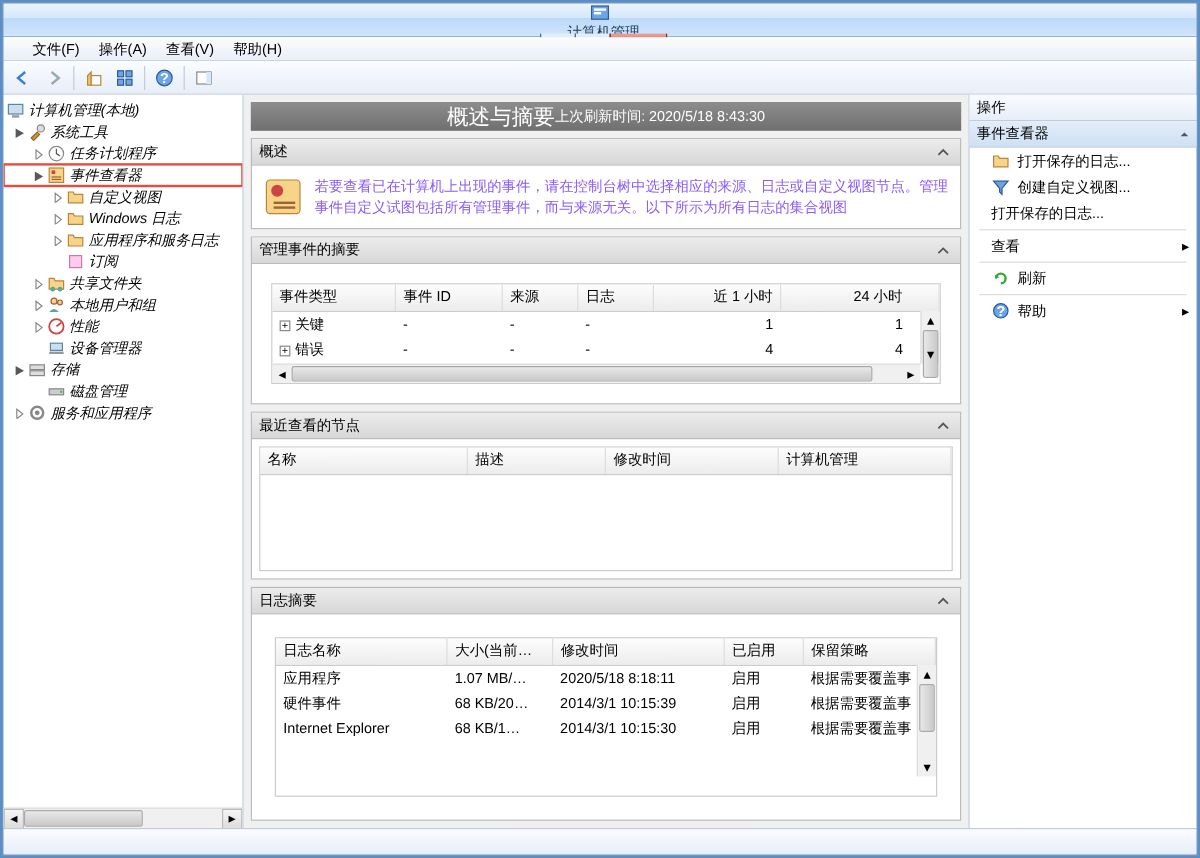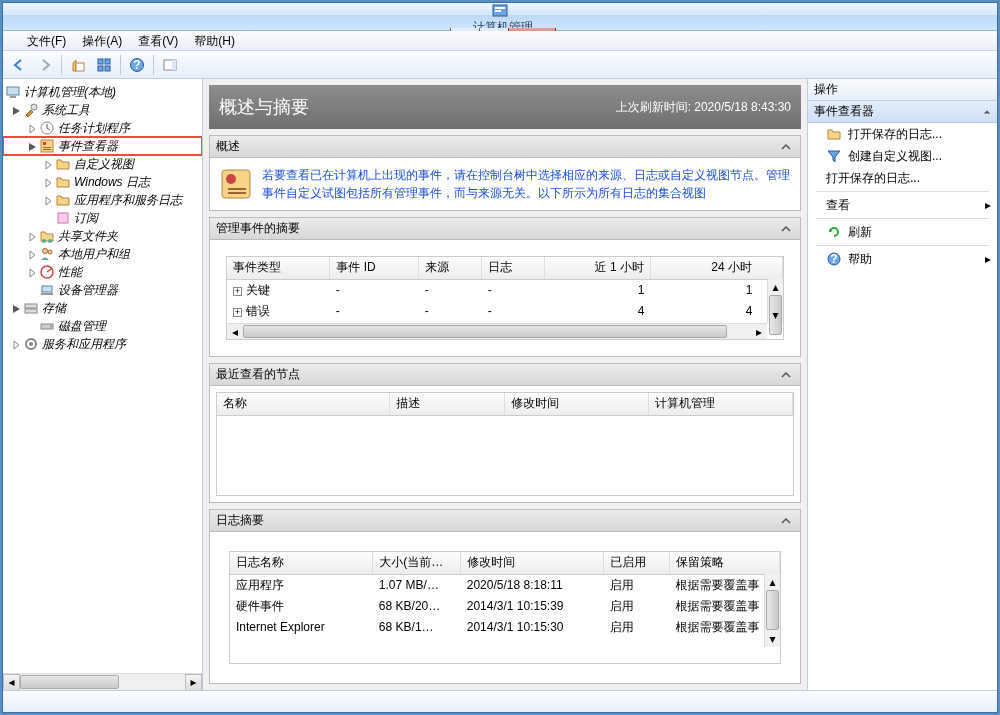--- a/index.html
+++ b/index.html
@@ -31,30 +31,30 @@
 .tree { padding: 4px 0; white-space: nowrap; font-style: italic; }
 .tree-item { display: flex; align-items: center; height: 18px; padding-right: 4px; cursor: default; }
 .tree-item.hl { outline: 2px solid #e74c3c; outline-offset: -1px; }
 .indent { display: inline-block; }
 .exp { width: 10px; height: 10px; display: inline-flex; align-items: center; justify-content: center; margin-right: 2px; }
 .exp svg { width: 9px; height: 9px; }
 .node-icon { width: 16px; height: 16px; margin-right: 3px; display: inline-flex; align-items: center; justify-content: center; }
 .node-icon svg { width: 16px; height: 16px; }
 
 .center-pane { flex: 1; background: #f0f0f0; padding: 6px; overflow: hidden; display: flex; flex-direction: column; gap: 6px; min-width: 0; }
-.hdr-strip { height: 44px; background: linear-gradient(to bottom, #8d8d8d, #6f6f6f); display: flex; align-items: center; justify-content: space-between; padding: 0 10px; color: #fff; }
+.hdr-strip { height: 24px; background: linear-gradient(to bottom, #8d8d8d, #6f6f6f); display: flex; align-items: center; justify-content: center; padding: 0 10px; color: #fff; }
 .hdr-strip .big { font-size: 18px; }
 .hdr-strip .ts { font-size: 11px; }
 
 .section { border: 1px solid #bbb; background: #fff; display: flex; flex-direction: column; }
 .section-hdr { height: 22px; background: linear-gradient(to bottom, #ececec, #d7d7d7); border-bottom: 1px solid #bbb; display: flex; align-items: center; justify-content: space-between; padding: 0 6px; font-weight: normal; }
 .collapse-arrow { width: 16px; height: 16px; display: flex; align-items: center; justify-content: center; }
 .section-body { padding: 8px; display: flex; gap: 8px; }
 .info-icon { width: 36px; height: 36px; flex-shrink: 0; }
-.section-body p { line-height: 1.5; color: #1d4ed8; }
+.section-body p { line-height: 1.5; color: #8b5cf6; }
 
 .table-wrap { flex: 1; overflow: hidden; position: relative; }
 .grid { width: 100%; border-collapse: collapse; }
 .grid th { text-align: left; height: 22px; padding: 2px 6px; background: linear-gradient(to bottom, #fdfdfd, #ececec); border-right: 1px solid #ddd; border-bottom: 1px solid #ccc; font-weight: normal; }
 .grid td { height: 20px; padding: 2px 6px; }
 .grid .expand-box { display: inline-block; width: 9px; height: 9px; border: 1px solid #888; text-align: center; line-height: 7px; font-size: 9px; margin-right: 4px; }
 
 .vsb { position: absolute; right: 0; top: 22px; bottom: 16px; width: 16px; background: #f0f0f0; border-left: 1px solid #ddd; }
 .vsb .thumb { position: absolute; left: 1px; right: 1px; top: 16px; height: 40px; background: linear-gradient(to right, #e8e8e8, #c9c9c9); border: 1px solid #aaa; border-radius: 2px; }
 .vsb .arr { position: absolute; left: 0; right: 0; height: 16px; display: flex; align-items: center; justify-content: center; }

